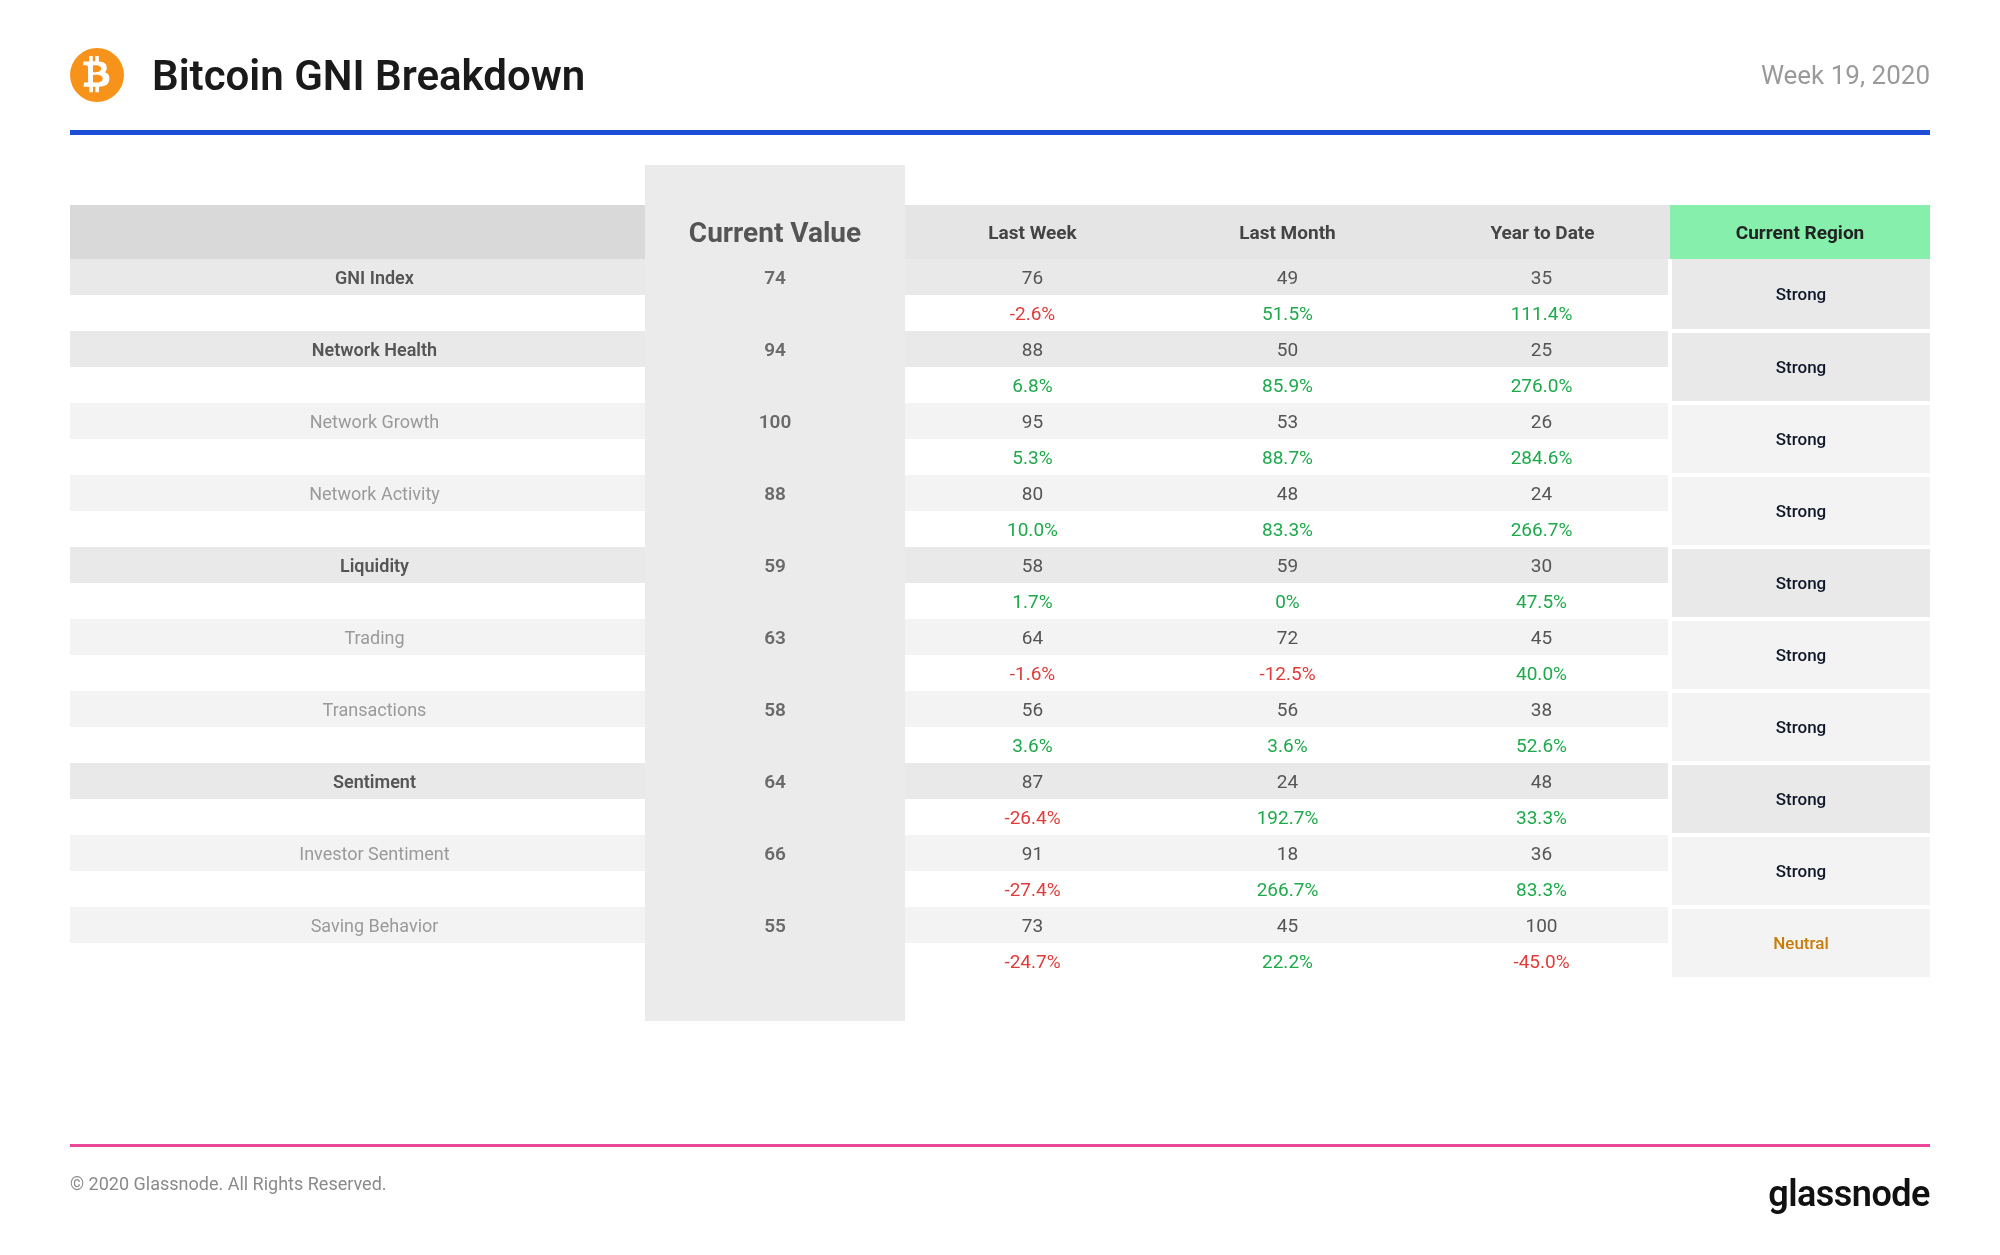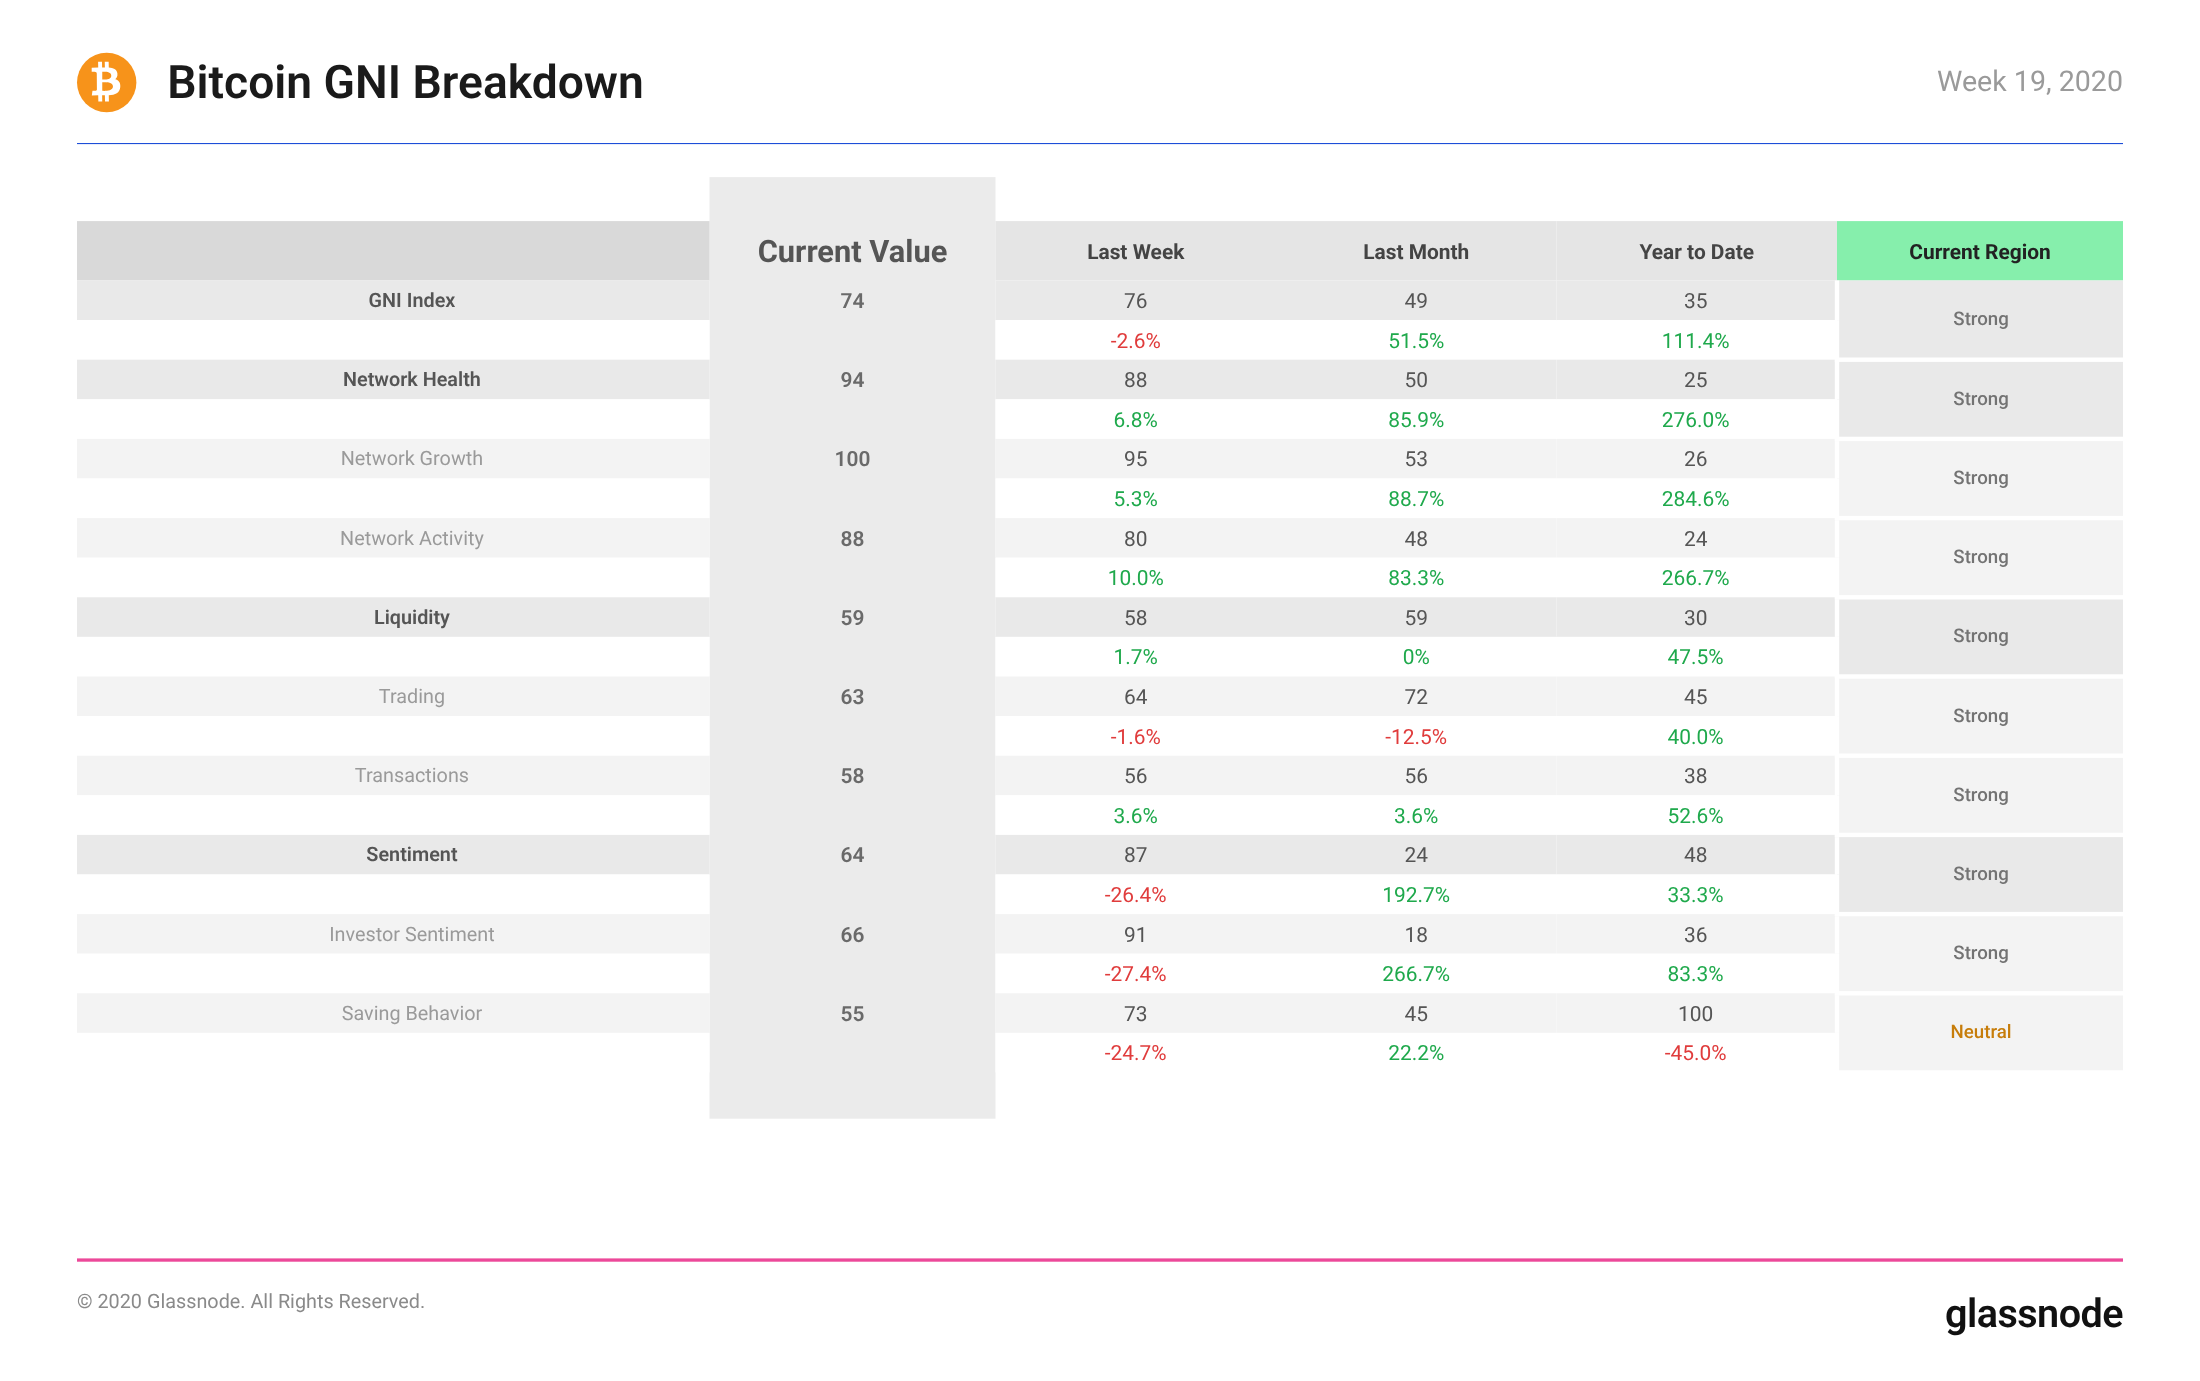--- a/index.html
+++ b/index.html
@@ -11,21 +11,21 @@
     height: 1255px;
     padding: 48px 70px 40px 70px;
     display: flex;
     flex-direction: column;
   }
   .header {
     display: flex;
     align-items: center;
     justify-content: space-between;
     padding-bottom: 28px;
-    border-bottom: 1px solid #1d4ed8;
+    border-bottom: 5px solid #1d4ed8;
   }
   .header-left { display: flex; align-items: center; gap: 28px; }
   .btc-icon {
     width: 54px; height: 54px; border-radius: 50%;
     background: #f7931a; display: flex; align-items: center; justify-content: center;
   }
   .btc-icon svg { width: 30px; height: 38px; fill: #fff; }
   .title { font-size: 42px; font-weight: 600; color: #1a1a1a; }
   .week { font-size: 26px; color: #9a9a9a; margin-left: 14px; }
 
@@ -65,21 +65,21 @@
   td.num { color: #555; }
   .pos { color: #1fa94c; }
   .neg { color: #e03c3c; }
   .zero { color: #1fa94c; }
 
   td.region {
     font-size: 17px; font-weight: 500;
     border-left: 4px solid #fff;
     border-bottom: 4px solid #fff;
   }
-  td.region.strong { background: #6fcf8a; color: #737373; }
+  td.region.strong { background: #6fcf8a; color: #0f172a; }
   td.region.neutral { background: #f5c56b; color: #c77d0a; }
 
   .footer {
     display: flex; justify-content: space-between; align-items: flex-start;
     border-top: 3px solid #ec4899; padding-top: 26px; margin-top: auto;
   }
   .copyright { color: #8a8a8a; font-size: 18px; }
   .brand { font-size: 36px; font-weight: 600; color: #111; letter-spacing: -0.5px; }
 
   col.c-name { width: 575px; }

